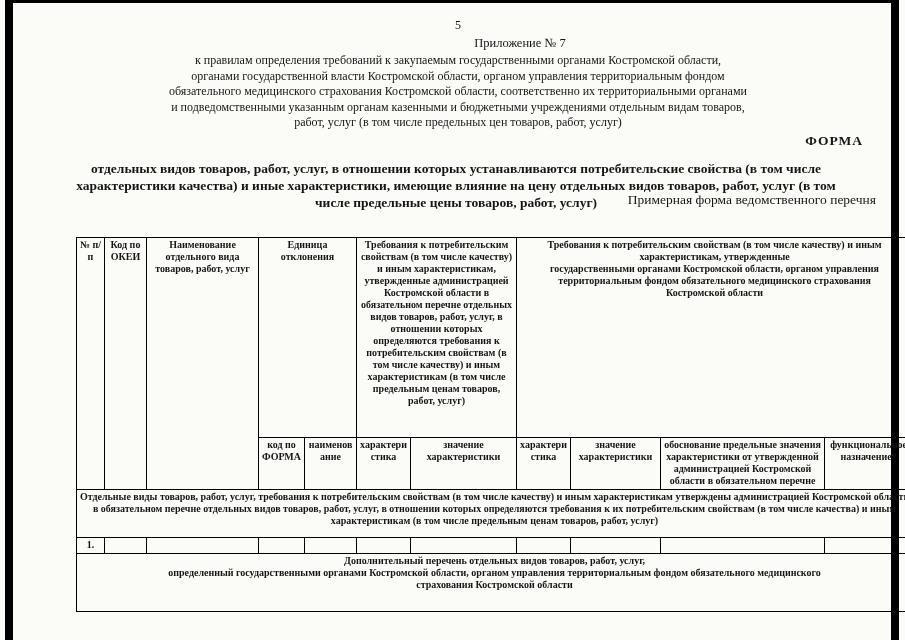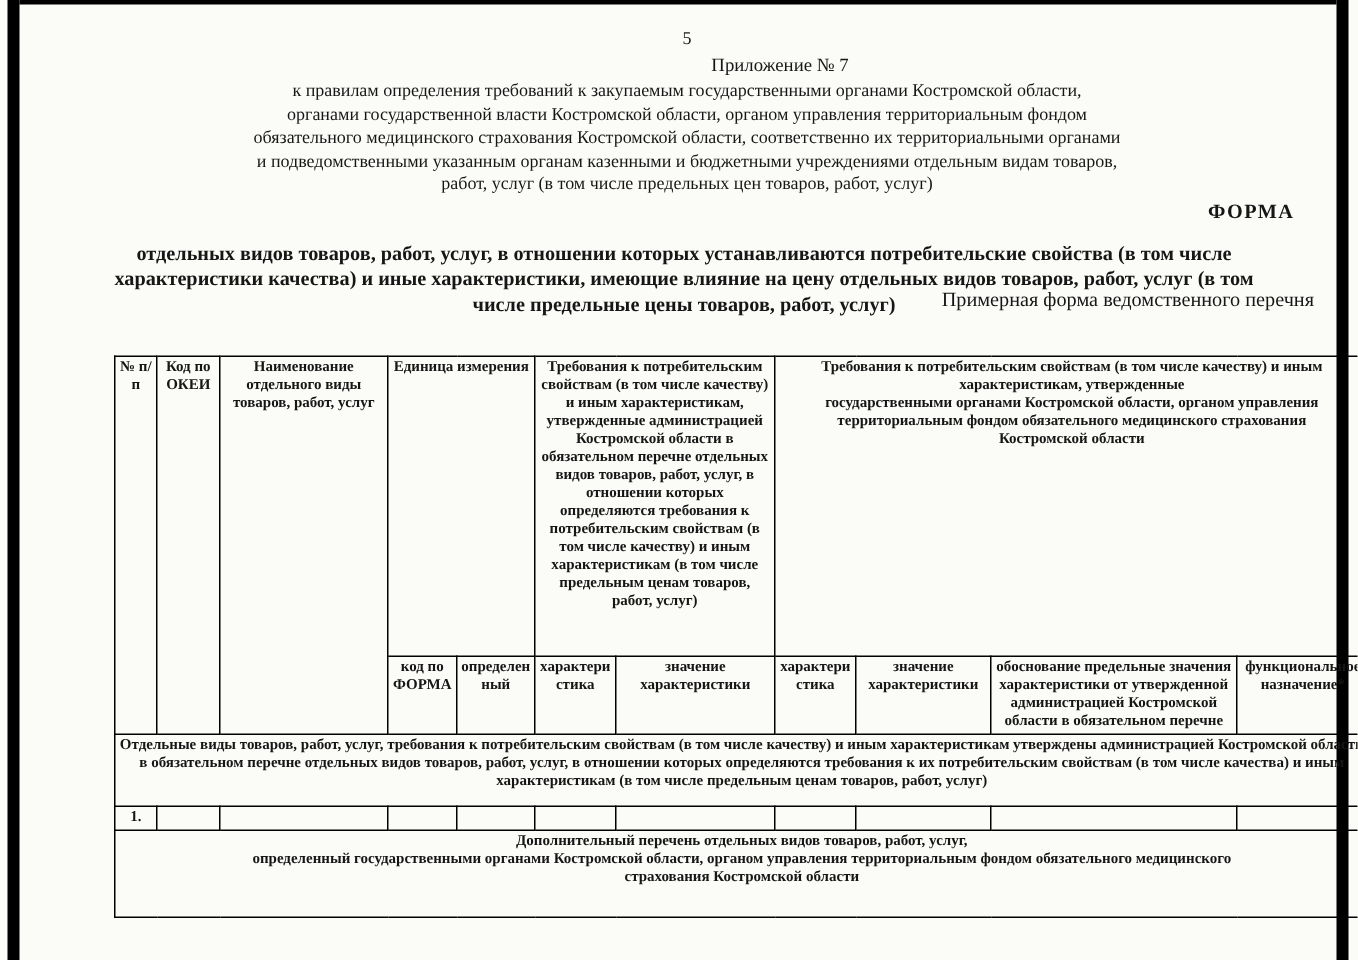--- a/index.html
+++ b/index.html
@@ -95,31 +95,31 @@
       <col style="width:106px">
     <col style="width:54px">
       <col style="width:90px">
       <col style="width:164px">
       <col style="width:88px">
   </colgroup>
   <tbody>
     <tr style="height:200px">
       <td rowspan="2">№ п/п</td>
       <td rowspan="2">Код по ОКЕИ</td>
-      <td rowspan="2">Наименование отдельного виды товаров, работ, услуг</td>
-      <td colspan="2">Единица измерения</td>
+      <td rowspan="2">Наименование отдельного вида товаров, работ, услуг</td>
+      <td colspan="2">Единица отклонения</td>
       <td colspan="2">Требования к потребительским свойствам (в том числе качеству) и иным характеристикам, утвержденные администрацией Костромской области в обязательном перечне отдельных видов товаров, работ, услуг, в отношении которых определяются требования к потребительским свойствам (в том числе качеству) и иным характеристикам (в том числе предельным ценам товаров, работ, услуг)</td>
       <td colspan="4" class="preline">Требования к потребительским свойствам (в том числе качеству) и иным характеристикам, утвержденные
 государственными органами Костромской области, органом управления
 территориальным фондом обязательного медицинского страхования
 Костромской области</td>
     </tr>
     <tr style="height:52px">
       <td>код по ФОРМА</td>
-      <td>определенный</td>
+      <td>наименование</td>
       <td>характеристика</td>
       <td>значение характеристики</td>
       <td>характеристика</td>
       <td>значение характеристики</td>
       <td>обоснование предельные значения характеристики от утвержденной администрацией Костромской области в обязательном  перечне</td>
       <td>функциональное назначение*</td>
     </tr>
     <tr style="height:48px">
       <td colspan="11" class="section-row">Отдельные виды товаров, работ, услуг, требования к потребительским свойствам (в том числе качеству) и иным характеристикам утверждены администрацией Костромской области в обязательном перечне отдельных видов товаров, работ, услуг, в отношении которых определяются требования к их потребительским свойствам (в том числе качества) и иным характеристикам (в том числе предельным ценам товаров, работ, услуг)</td>
     </tr>

